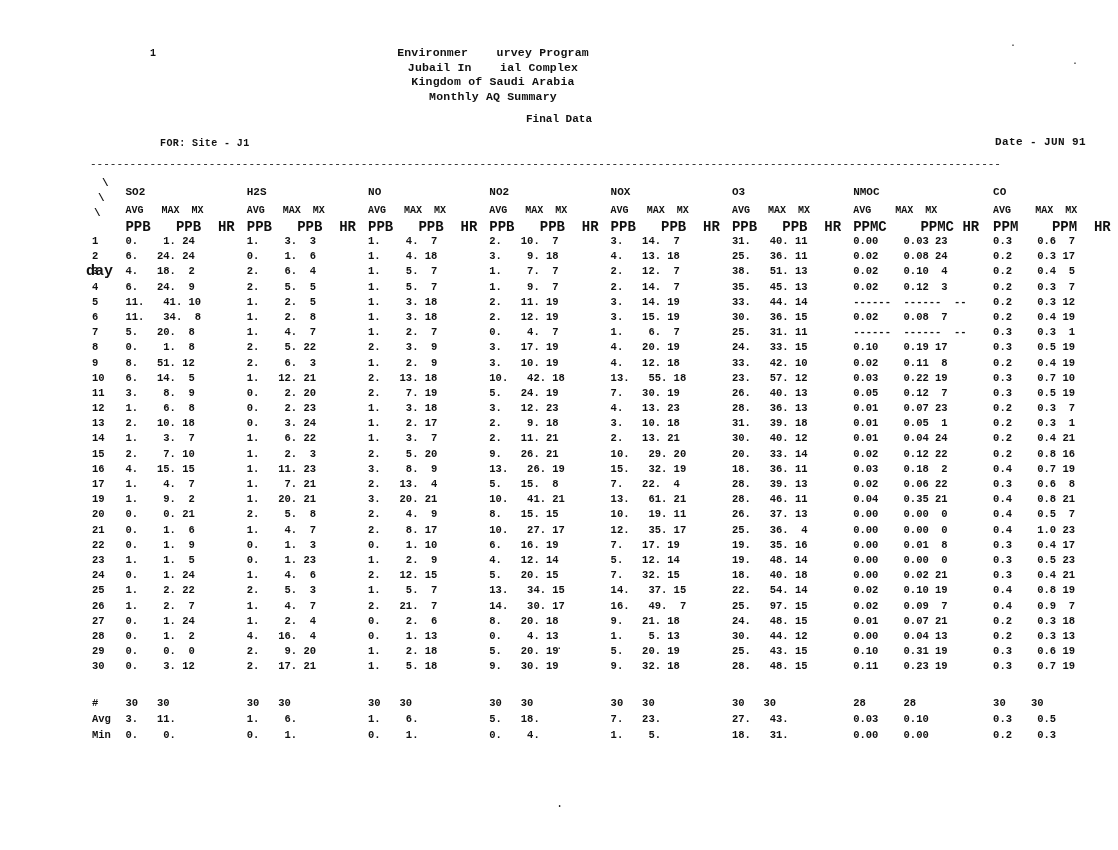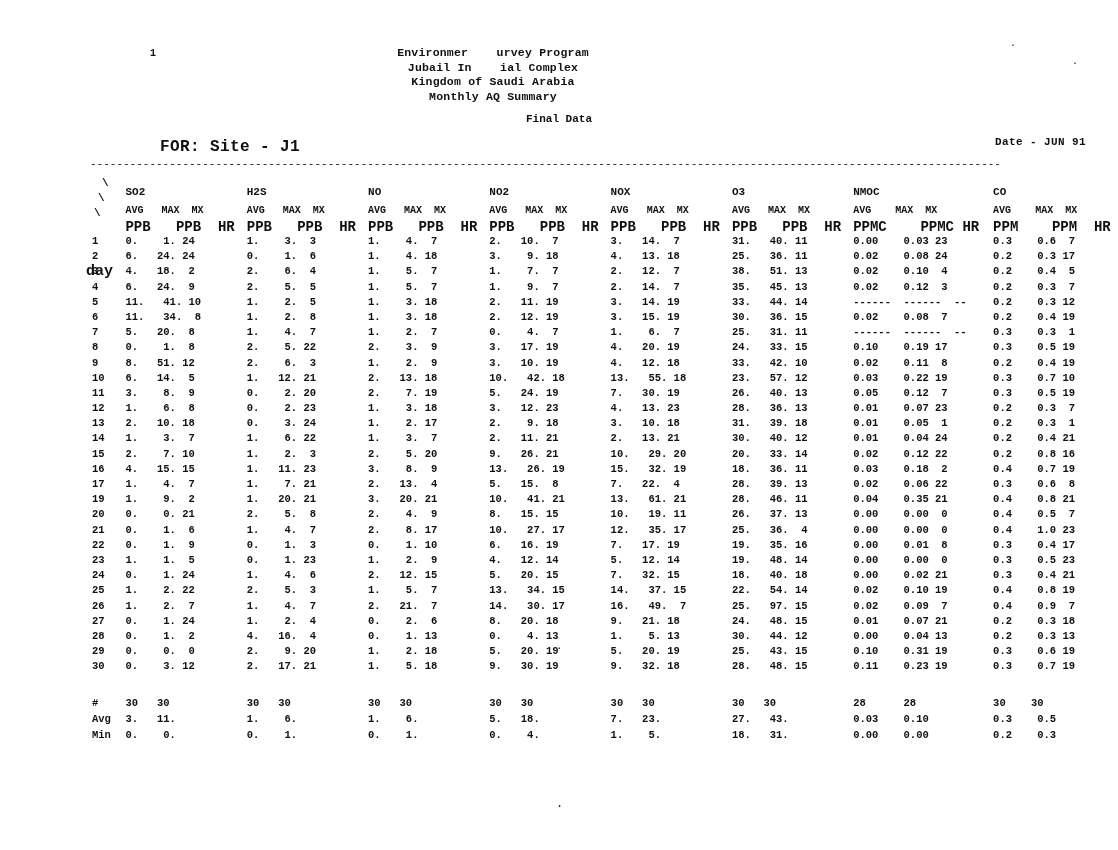--- a/index.html
+++ b/index.html
@@ -65,21 +65,21 @@
     width: 1118px;
     text-align: center;
     font-size: 11px;
     font-weight: bold;
   }
 
   .for-line {
     position: absolute;
     left: 160px;
     top: 138px;
-    font-size: 16px;
+    font-size: 10px;
     font-weight: bold;
     letter-spacing: 0.4px;
   }
   .date-line {
     position: absolute;
     right: 32px;
     top: 136px;
     font-size: 11px;
     font-weight: bold;
     letter-spacing: 0.4px;

